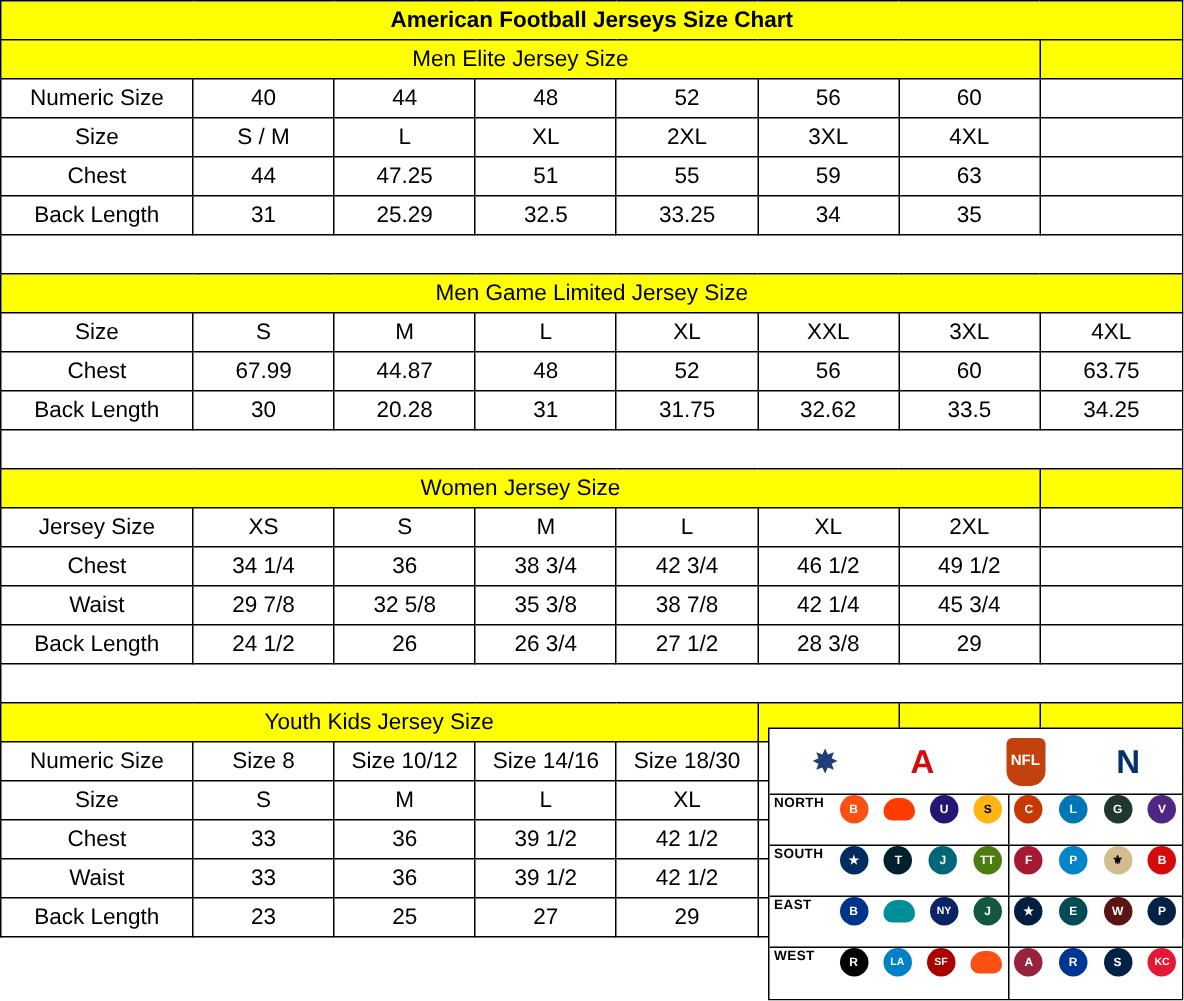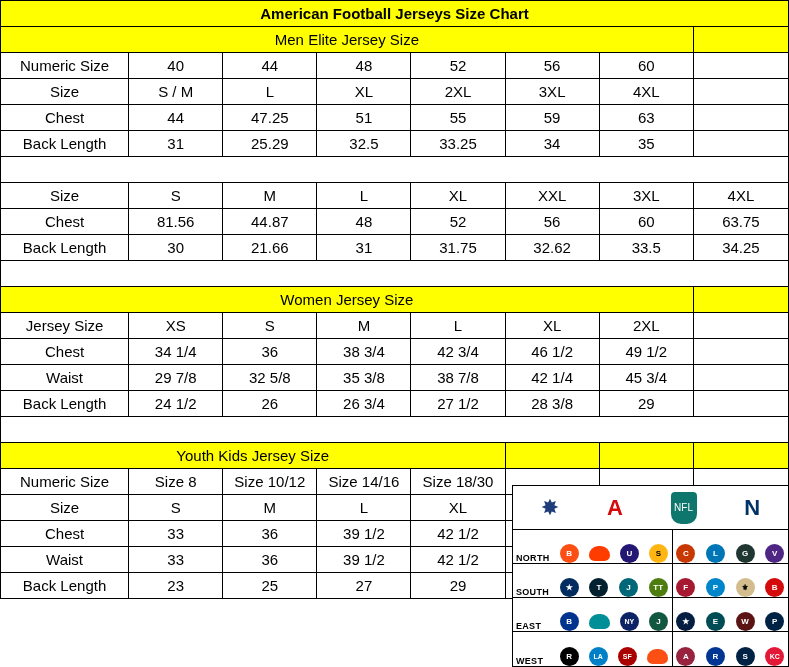--- a/index.html
+++ b/index.html
@@ -83,33 +83,33 @@
     box-sizing: border-box;
   }
   .logos .conf-row .glyph {
     font-weight: bold;
     font-size: 22px;
   }
   .afc { color: #d50a0a; }
   .nfc { color: #013369; }
   .nfl-shield {
     width: 26px; height: 32px;
-    background: #0f766e;
+    background: #c2410c;
     border-radius: 4px 4px 10px 10px;
     color: #fff;
     font-size: 10px;
-    font-weight: normal;
+    font-weight: bold;
     display: flex;
     align-items: center;
     justify-content: center;
   }
   .star-burst { font-size: 22px; color: #1f3d7a; }
   .div-row {
     display: flex;
-    align-items: flex-end;
+    align-items: flex-start;
     height: 34px;
     border-bottom: 1px solid #000;
     box-sizing: border-box;
   }
   .div-row:last-child { border-bottom: none; }
   .div-label {
     width: 40px;
     font-size: 9px;
     font-weight: bold;
     padding-left: 3px;
@@ -210,44 +210,47 @@
         <td>33.25</td>
         <td>34</td>
         <td>35</td>
         <td class="blank"></td>
       </tr>
 
       <tr class="spacer">
           <td colspan="8"></td>
         </tr>
 
+      <tr class="section-title">
+        <td colspan="8">Men Game Limited Jersey Size</td>
+      </tr>
       <tr>
         <td class="lbl">Size</td>
         <td>S</td>
         <td>M</td>
         <td>L</td>
         <td>XL</td>
         <td>XXL</td>
         <td>3XL</td>
         <td>4XL</td>
       </tr>
       <tr>
         <td class="lbl">Chest</td>
-        <td>81.56</td>
+        <td>67.99</td>
         <td>44.87</td>
         <td>48</td>
         <td>52</td>
         <td>56</td>
         <td>60</td>
         <td>63.75</td>
       </tr>
       <tr>
         <td class="lbl">Back Length</td>
         <td>30</td>
-        <td>21.66</td>
+        <td>20.28</td>
         <td>31</td>
         <td>31.75</td>
         <td>32.62</td>
         <td>33.5</td>
         <td>34.25</td>
       </tr>
 
       <tr class="spacer">
           <td colspan="8"></td>
         </tr>

